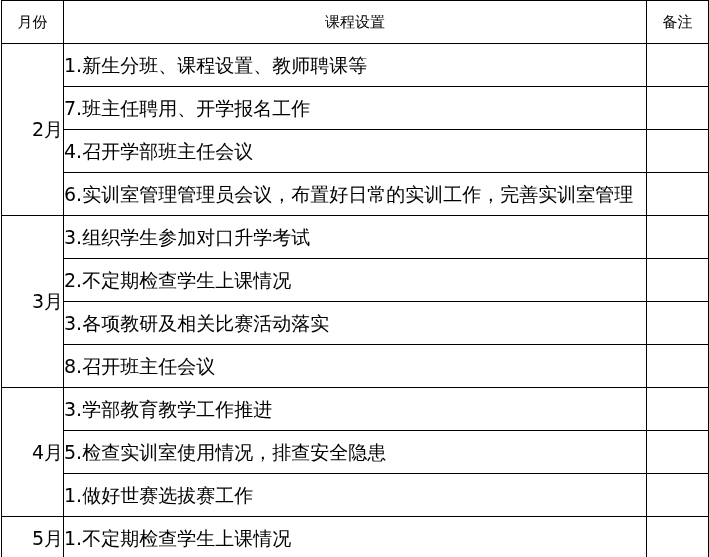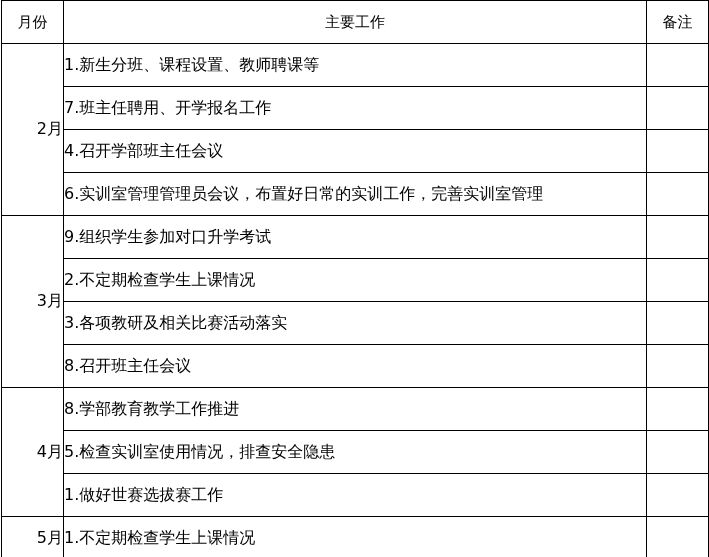--- a/index.html
+++ b/index.html
@@ -26,21 +26,21 @@
   }
   table.work-plan col.c-month { width: 62px; }
   table.work-plan col.c-work  { width: 583px; }
   table.work-plan col.c-note  { width: 62px; }
 
   table.work-plan th,
   table.work-plan td {
     border: 1px solid #000000;
     padding: 0;
     font-weight: normal;
-    font-size: 16px;
+    font-size: 19px;
     line-height: 1.4;
   }
   
   table.work-plan thead th {
     height: 42px;
     text-align: center;
     vertical-align: middle;
     font-size: 15px;
     margin-top: 16px;
   }
@@ -70,21 +70,21 @@
 <div class="sheet">
   <table class="work-plan">
     <colgroup>
       <col class="c-month">
       <col class="c-work">
       <col class="c-note">
     </colgroup>
     <thead>
       <tr>
         <th>月份</th>
-        <th>主要工作</th>
+        <th>课程设置</th>
         <th>备注</th>
       </tr>
     </thead>
     <tbody id="table-body">
     <tr>
           <td class="month-cell" rowspan="4">2月</td>
           <td class="work-cell">1.新生分班、课程设置、教师聘课等</td>
           <td class="note-cell"></td>
         </tr>
         <tr>
@@ -94,38 +94,38 @@
         <tr>
           <td class="work-cell">4.召开学部班主任会议</td>
           <td class="note-cell"></td>
         </tr>
         <tr>
           <td class="work-cell">6.实训室管理管理员会议，布置好日常的实训工作，完善实训室管理</td>
           <td class="note-cell"></td>
         </tr>
         <tr>
           <td class="month-cell" rowspan="4">3月</td>
-          <td class="work-cell">9.组织学生参加对口升学考试</td>
+          <td class="work-cell">3.组织学生参加对口升学考试</td>
           <td class="note-cell"></td>
         </tr>
         <tr>
           <td class="work-cell">2.不定期检查学生上课情况</td>
           <td class="note-cell"></td>
         </tr>
         <tr>
           <td class="work-cell">3.各项教研及相关比赛活动落实</td>
           <td class="note-cell"></td>
         </tr>
         <tr>
           <td class="work-cell">8.召开班主任会议</td>
           <td class="note-cell"></td>
         </tr>
         <tr>
           <td class="month-cell" rowspan="3">4月</td>
-          <td class="work-cell">8.学部教育教学工作推进</td>
+          <td class="work-cell">3.学部教育教学工作推进</td>
           <td class="note-cell"></td>
         </tr>
         <tr>
           <td class="work-cell">5.检查实训室使用情况，排查安全隐患</td>
           <td class="note-cell"></td>
         </tr>
         <tr>
           <td class="work-cell">1.做好世赛选拔赛工作</td>
           <td class="note-cell"></td>
         </tr>

